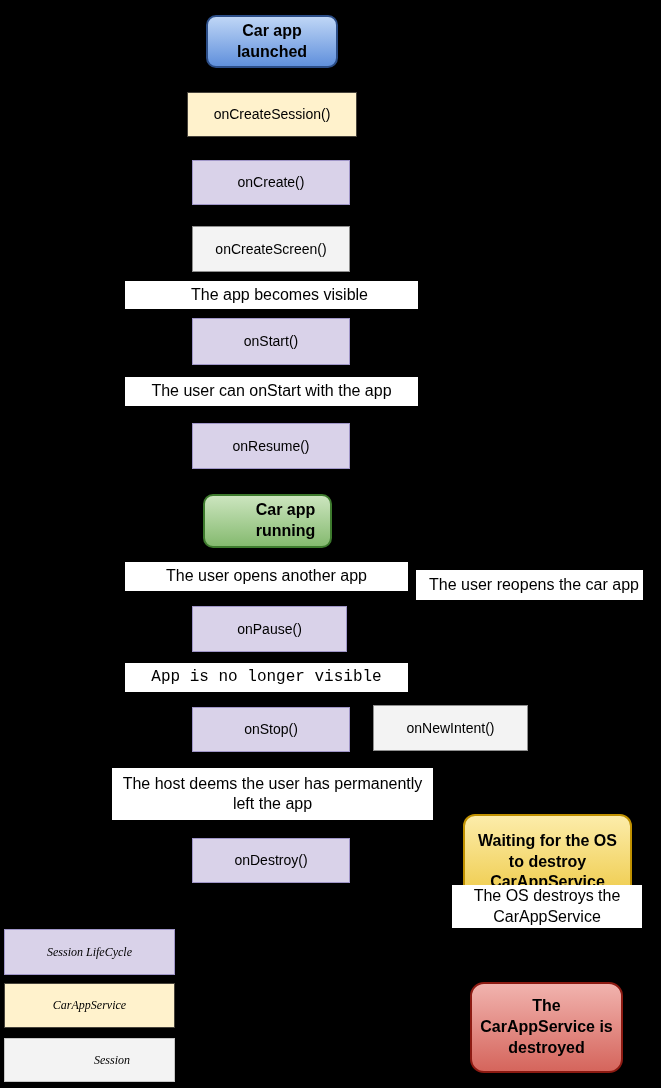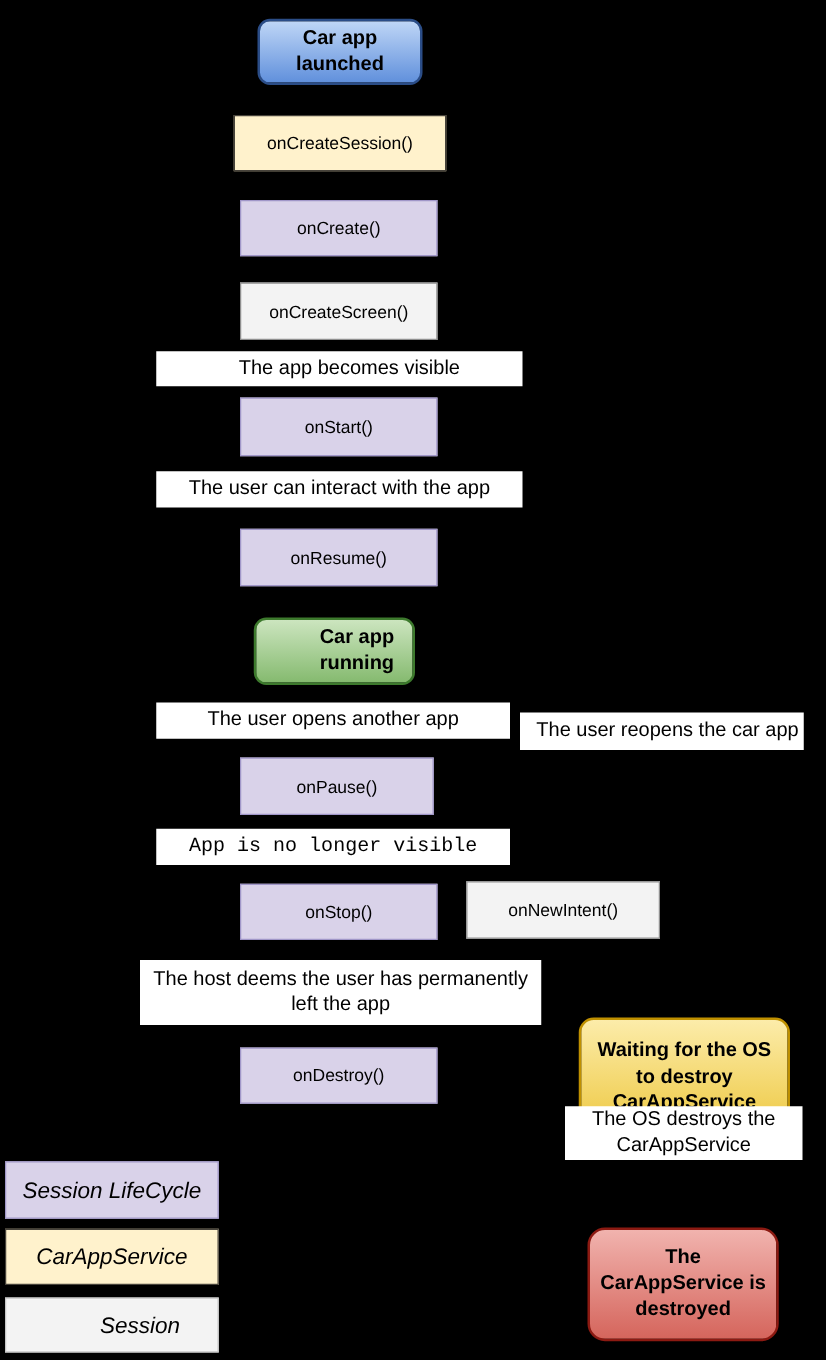--- a/index.html
+++ b/index.html
@@ -39,42 +39,43 @@
     line-height: 1.3;
     border-radius: 10px;
     padding: 4px 8px;
   }
   .state-blue  { background: linear-gradient(var(--blue-top), var(--blue-bottom));   border: 2px solid var(--blue-border); }
   .state-green { background: linear-gradient(var(--green-top), var(--green-bottom)); border: 2px solid var(--green-border); }
   .state-gold  { background: linear-gradient(var(--gold-top), var(--gold-bottom));   border: 2px solid var(--gold-border); border-radius: 12px; }
   .state-red   { background: linear-gradient(var(--red-top), var(--red-bottom));     border: 2px solid var(--red-border); border-radius: 14px; }
   .legend-item {
     font-style: italic;
-    font-size: 18px;
+    font-size: 12px;
+    font-family: Liberation Serif, serif;
   }
   .legend-gray { background: var(--gray-fill); border: 1px solid var(--legend-gray-border); padding-left: 45px; }
 </style>
 </head>
 <body>
 
 <div class="canvas">
 
   <div class="node state state-blue" style="left:206px; top:15px; width:132px; height:53px;">Car app launched</div>
 
   <div class="node method service" style="left:187px; top:92px; width:170px; height:45px;">onCreateSession()</div>
 
   <div class="node method lifecycle" style="left:192px; top:160px; width:158px; height:45px;">onCreate()</div>
 
   <div class="node method screen" style="left:192px; top:226px; width:158px; height:46px;">onCreateScreen()</div>
 
   <div class="node event" style="left:125px; top:281px; width:293px; height:28px;padding-left:16px;">The app becomes visible</div>
 
   <div class="node method lifecycle" style="left:192px; top:318px; width:158px; height:47px;">onStart()</div>
 
-  <div class="node event" style="left:125px; top:377px; width:293px; height:29px;">The user can interact with the app</div>
+  <div class="node event" style="left:125px; top:377px; width:293px; height:29px;">The user can onStart with the app</div>
 
   <div class="node method lifecycle" style="left:192px; top:423px; width:158px; height:46px;">onResume()</div>
 
   <div class="node state state-green" style="left:203px; top:494px; width:129px; height:54px;padding-left:44px;">Car app running</div>
 
   <div class="node event" style="left:125px; top:562px; width:283px; height:29px;">The user opens another app</div>
 
   <div class="node event" style="left:416px; top:570px; width:236px; height:30px;">The user reopens the car app</div>
 
   <div class="node method lifecycle" style="left:192px; top:606px; width:155px; height:46px;">onPause()</div>

